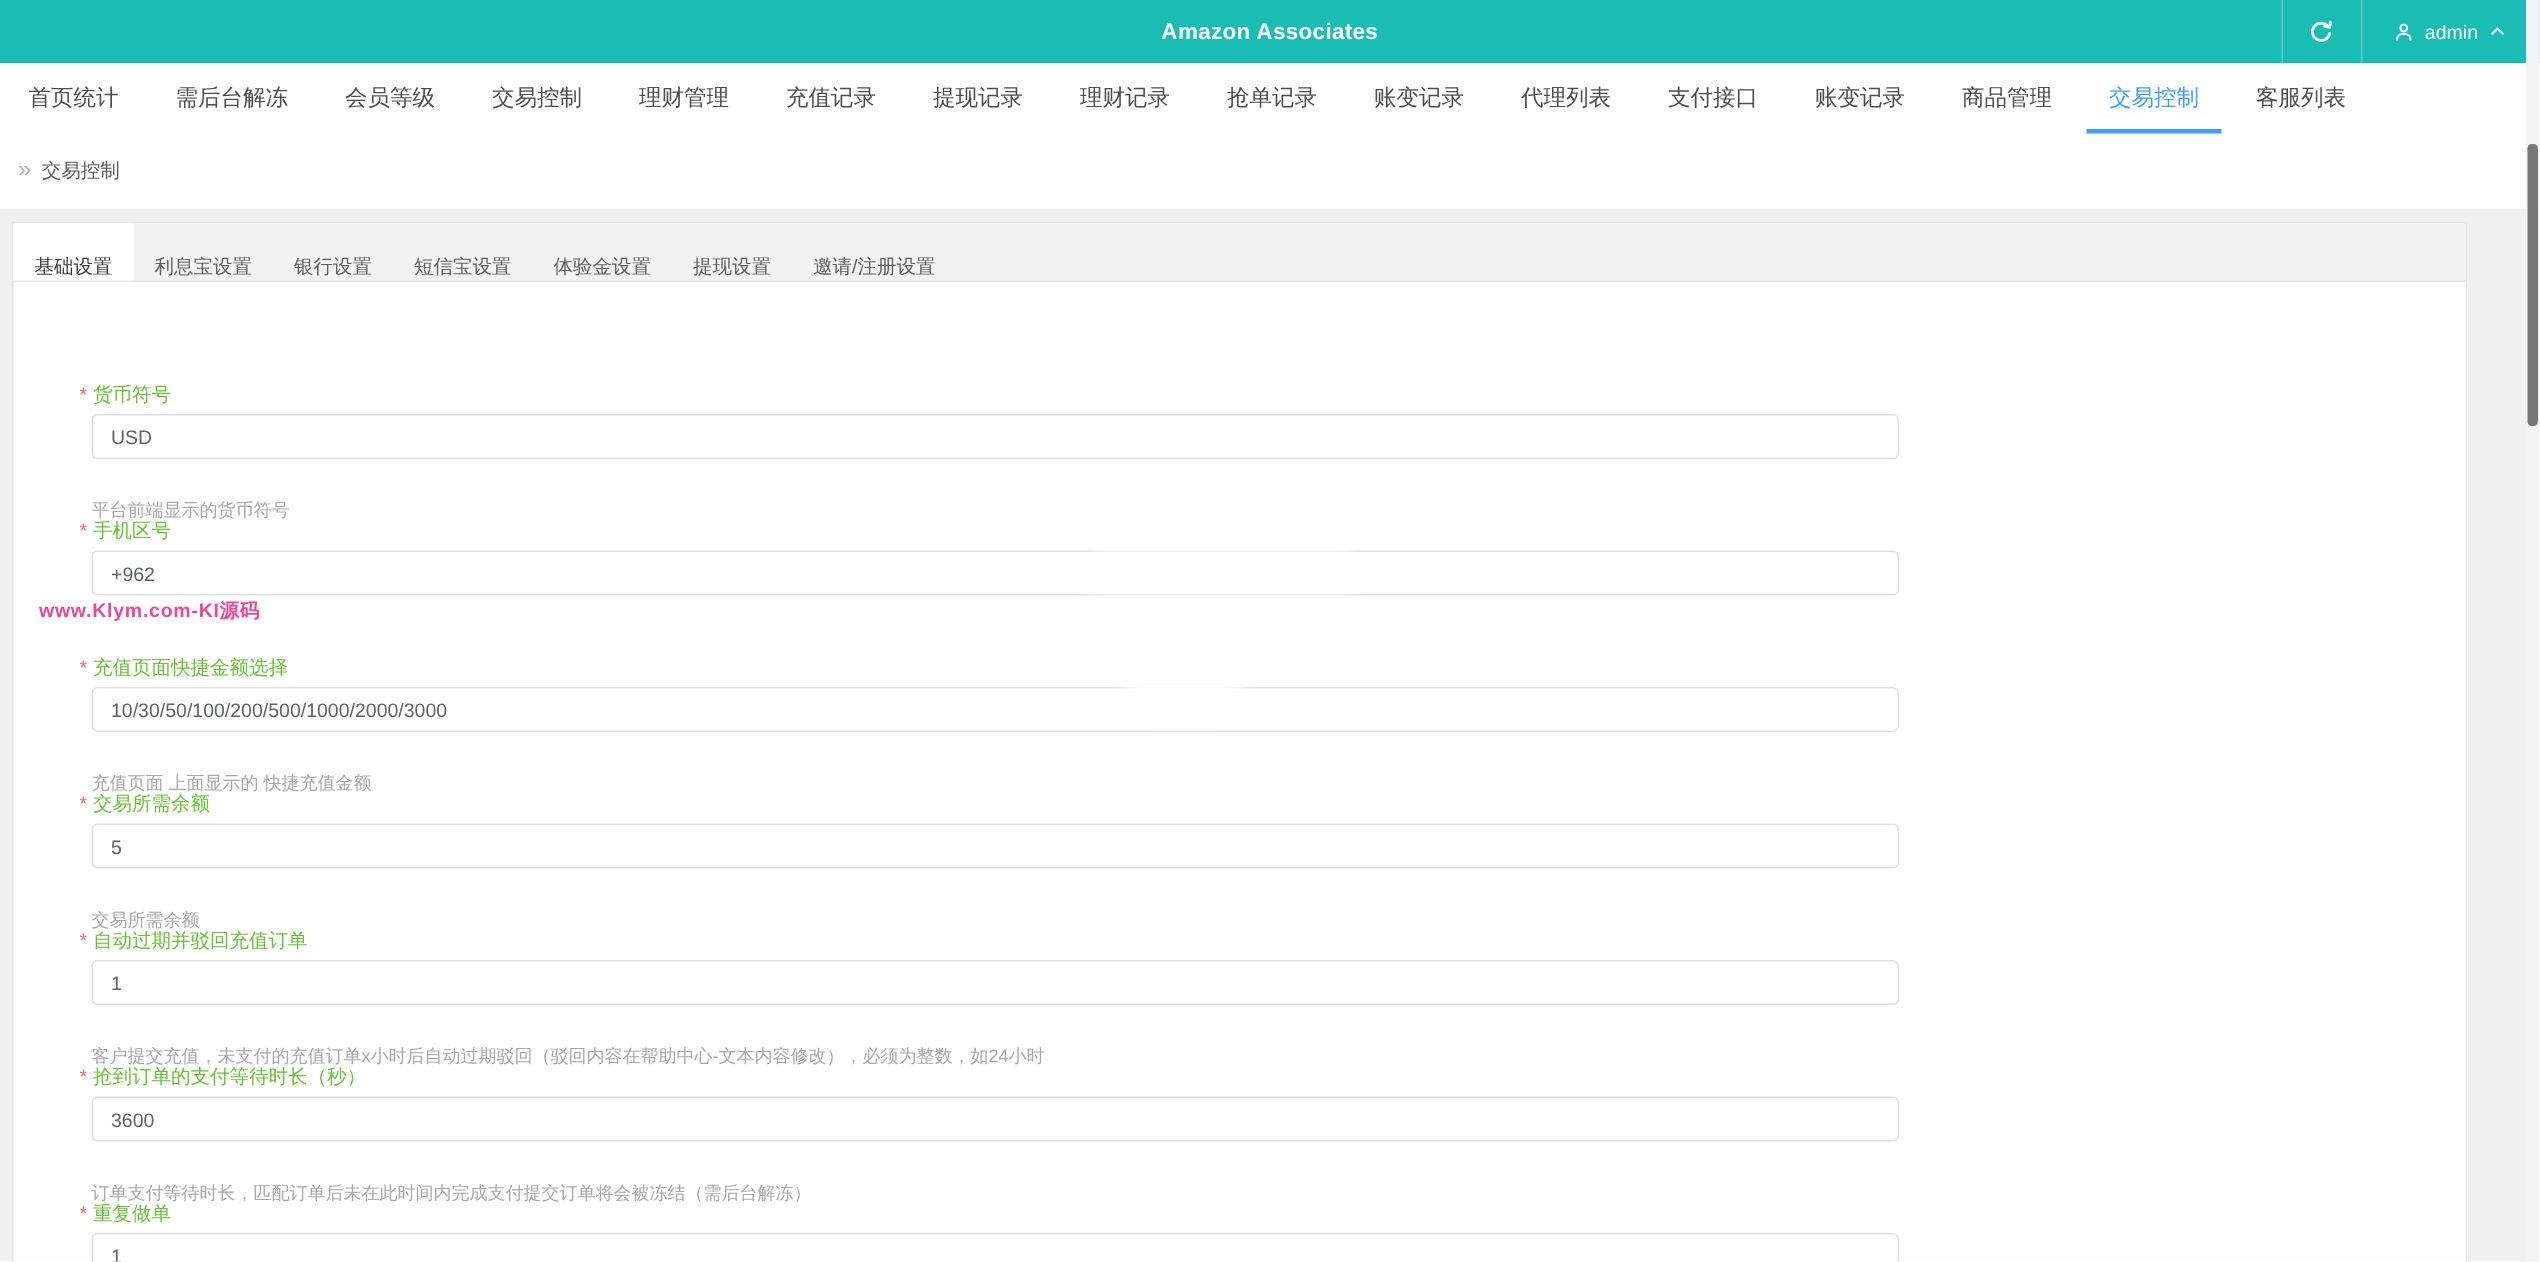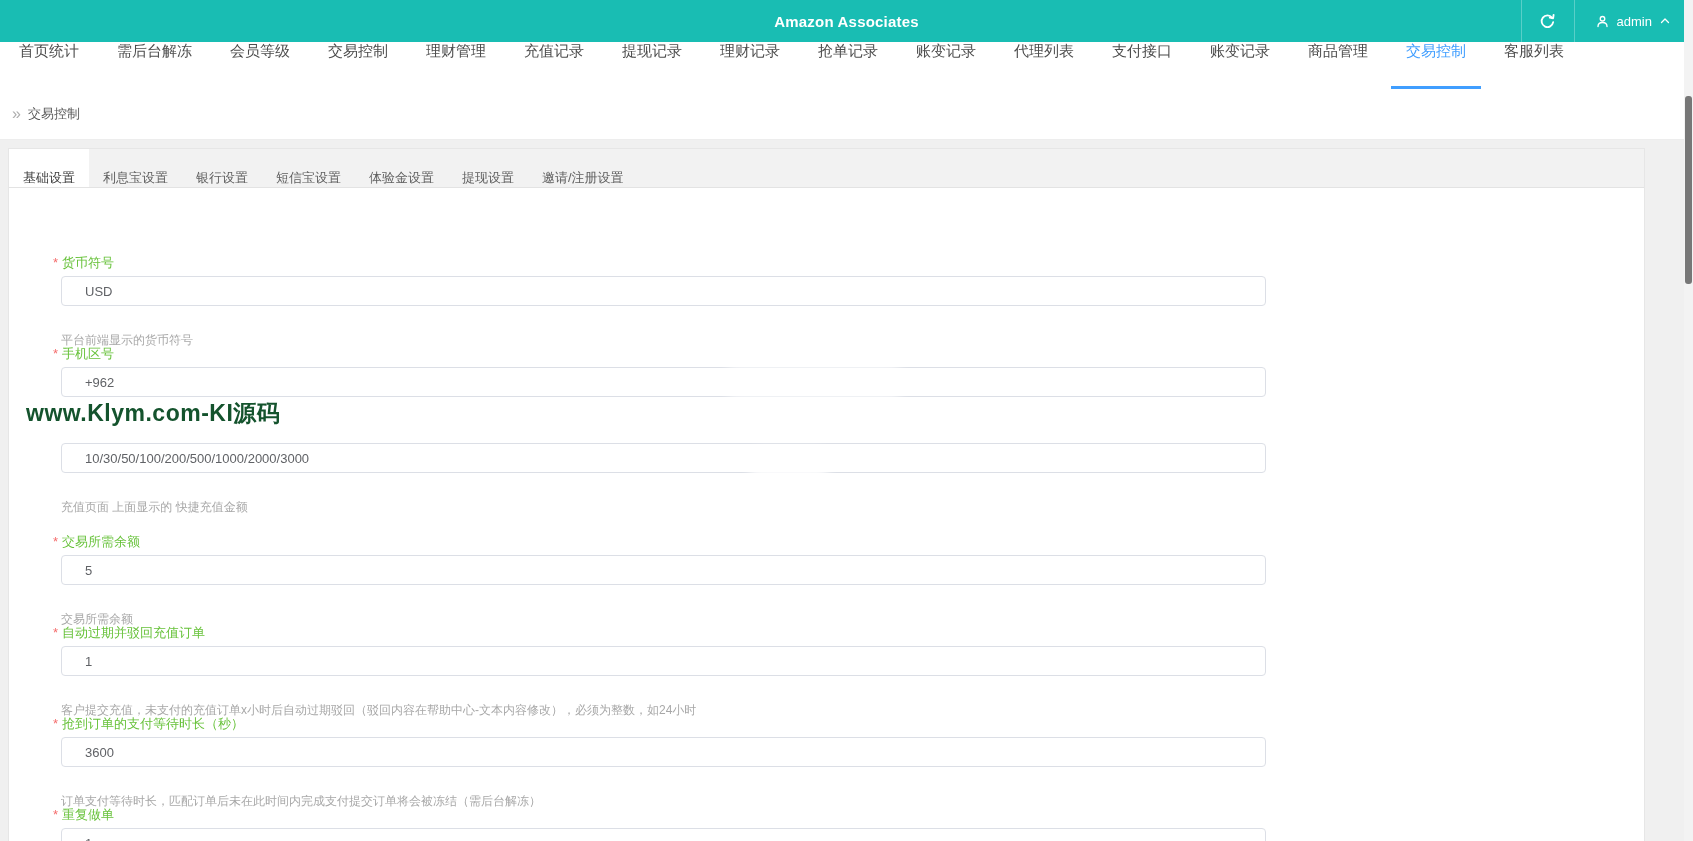--- a/index.html
+++ b/index.html
@@ -16,21 +16,21 @@
     display:flex; align-items:center; justify-content:center;
     color:#fff; font-size:15px; font-weight:700; letter-spacing:.2px;
   }
   .topbar-right { position:absolute; right:0; top:0; height:42px; display:flex; align-items:center; }
   .topbar-divider { width:1px; height:42px; background:rgba(255,255,255,.28); }
   .topbar-btn { width:52px; height:42px; display:flex; align-items:center; justify-content:center; cursor:pointer; }
   .user-menu { height:42px; display:flex; align-items:center; gap:7px; color:#fff; font-size:13px; padding:0 22px 0 20px; cursor:pointer; }
 
   
   .mainnav { height:47px; background:#fff; display:flex; align-items:stretch; padding-left:4px; gap:8px; }
-  .nav-item { display:flex; padding:0 15px; font-size:15px; color:#4d4d4d; cursor:pointer; position:relative; white-space:nowrap; }
+  .nav-item { display:flex; align-items:center; padding:0 15px; font-size:15px; color:#4d4d4d; cursor:pointer; position:relative; white-space:nowrap; }
   .nav-item.active { color:#409eff; }
   .nav-item.active::after { content:""; position:absolute; left:0; right:0; bottom:0; height:3px; background:#409eff; }
 
   
   .breadcrumb-bar { height:51px; background:#fff; display:flex; align-items:center; gap:7px; padding-left:12px; font-size:13px; color:#595959; border-bottom:1px solid #ededed; }
   .bc-icon { color:#aeaeae; font-size:16px; line-height:1; }
 
   
   .content { height:701px; background:#f0f0f0; padding:8px 0 0 8px; }
   .card { width:1637px; height:800px; background:#fff; border:1px solid #e6e6e6; }
@@ -38,29 +38,29 @@
   .ctab { padding:0 14px; display:flex; align-items:flex-end; font-size:13px; color:#5f5f5f; cursor:pointer; white-space:nowrap; }
   .ctab.active { background:#fff; color:#3c3c3c; }
 
   .card-body { padding:67px 0 0 52px; }
   .field { height:91px; }
   .field-label { font-size:13px; color:#67c23a; margin-left:-8px; line-height:15px; }
   .req { color:#f56c6c; margin-right:4px; font-size:13px; }
   .field-input {
     display:block; margin-top:6px; width:1205px; height:30px;
     border:1px solid #dcdfe6; border-radius:4px; background:#fff;
-    padding:0 23px; font-size:13px; color:#606266; outline:none;
+    padding:0 12px; font-size:13px; color:#606266; outline:none;
     font-family:inherit;
   }
   .field-help { margin-top:26px; font-size:12px; color:#a8a8a8; }
 
   
   .watermark {
     position:absolute; left:26px; top:398px;
-    font-size:23px; font-weight:700; color:#14532d; letter-spacing:.5px;
+    font-size:13px; font-weight:700; color:#ec4899; letter-spacing:.5px;
     pointer-events:none; white-space:nowrap;
   }
   .smudge { position:absolute; background:rgba(255,255,255,.88); filter:blur(5px); border-radius:14px; pointer-events:none; }
   .s1 { left:724px; top:366px; width:180px; height:32px; }
   .s2 { left:748px; top:449px; width:82px; height:30px; }
 
   
   .scrollbar { position:absolute; right:0; top:0; width:9px; height:841px; background:#f3f3f3; }
   .scroll-thumb { position:absolute; left:1px; top:96px; width:7px; height:188px; background:#777; border-radius:3px; }
 
@@ -213,20 +213,23 @@
 
           <div class="field">
             <div class="field-label">
               <span class="req">*</span><span>手机区号</span>
             </div>
             <input class="field-input" type="text" value="+962" style="">
 
           </div>
 
           <div class="field">
+            <div class="field-label">
+              <span class="req">*</span><span>充值页面快捷金额选择</span>
+            </div>
             <input class="field-input" type="text" value="10/30/50/100/200/500/1000/2000/3000" style="">
             <div class="field-help">充值页面 上面显示的 快捷充值金额</div>
           </div>
 
           <div class="field">
             <div class="field-label">
               <span class="req">*</span><span>交易所需余额</span>
             </div>
             <input class="field-input" type="text" value="5" style="">
             <div class="field-help">交易所需余额</div>

